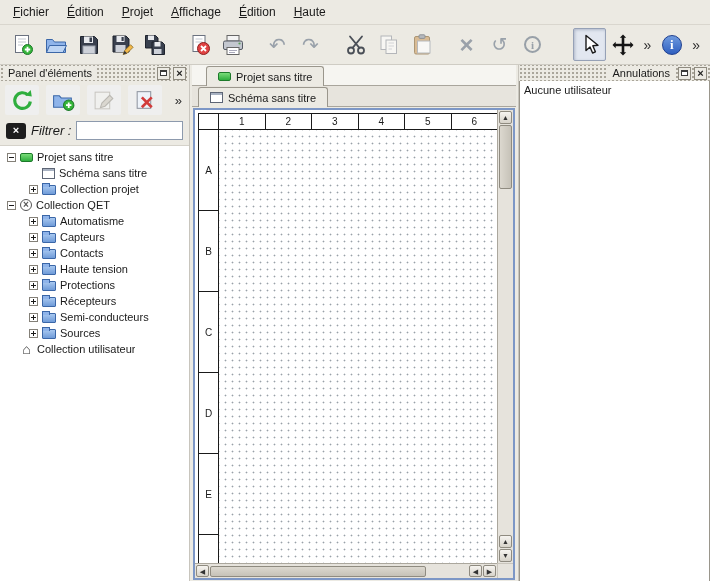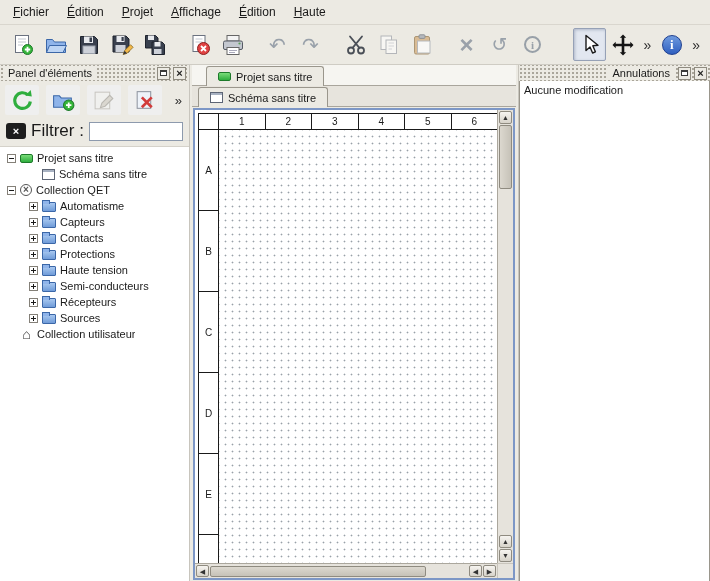--- a/index.html
+++ b/index.html
@@ -62,21 +62,21 @@
   .pbtn { width:34px; height:30px; display:flex; align-items:center; justify-content:center;
           border:1px solid transparent; border-radius:2px; cursor:default; }
   .pbtn svg { width:25px; height:25px; display:block; }
   .pmore { margin-left:auto; font-size:13px; color:#2c2c2c; padding-right:2px; cursor:default; }
 
   
   .filter-row { display:flex; align-items:center; gap:5px; padding:4px 6px 5px; }
   .clear-btn { width:20px; height:16px; flex:none; background:#1d1d1d; border-radius:3px;
                display:flex; align-items:center; justify-content:center; cursor:default; }
   .clear-btn::before { content:"\00D7"; color:#fff; font-size:11px; font-weight:bold; line-height:1; }
-  .filter-label { font-size:17px; white-space:nowrap; }
+  .filter-label { font-size:13px; white-space:nowrap;font-style:italic; }
   .filter-input { flex:1; min-width:0; height:19px; border:1px solid #8d9aad; background:#fff;
                   font:11px "Liberation Sans", sans-serif; padding:0 3px; }
 
   
   .tree { flex:1; background:#fff; border-top:1px solid #d5d2ca; overflow:hidden; padding-top:3px; }
   .trow { height:16px; display:flex; align-items:center; gap:4px; padding-right:2px;
           font-size:11px; white-space:nowrap; cursor:default; }
   .ind0 { width:3px;  flex:none; }
   .ind1 { width:25px; flex:none; }
   .exp { width:9px; height:9px; flex:none; border:1px solid #848078; background:#fff; position:relative; }
@@ -342,20 +342,26 @@
           <span class="t-ico t-project"></span>
           <span class="tlabel">Projet sans titre</span>
         </div>
         <div class="trow">
           <span class="ind1"></span>
             <span class="exp-none"></span>
           <span class="t-ico t-schema"></span>
           <span class="tlabel">Schéma sans titre</span>
         </div>
         <div class="trow">
+          <span class="ind1"></span>
+            <span class="exp plus"></span>
+          <span class="t-ico t-folder"></span>
+          <span class="tlabel">Collection projet</span>
+        </div>
+        <div class="trow">
           <span class="ind0"></span>
             <span class="exp minus"></span>
           <span class="t-ico t-qet"></span>
           <span class="tlabel">Collection QET</span>
         </div>
         <div class="trow">
           <span class="ind1"></span>
             <span class="exp plus"></span>
           <span class="t-ico t-folder"></span>
           <span class="tlabel">Automatisme</span>
@@ -369,39 +375,39 @@
         <div class="trow">
           <span class="ind1"></span>
             <span class="exp plus"></span>
           <span class="t-ico t-folder"></span>
           <span class="tlabel">Contacts</span>
         </div>
         <div class="trow">
           <span class="ind1"></span>
             <span class="exp plus"></span>
           <span class="t-ico t-folder"></span>
+          <span class="tlabel">Haute tension</span>
+        </div>
+        <div class="trow">
+          <span class="ind1"></span>
+            <span class="exp plus"></span>
+          <span class="t-ico t-folder"></span>
           <span class="tlabel">Protections</span>
         </div>
         <div class="trow">
           <span class="ind1"></span>
             <span class="exp plus"></span>
           <span class="t-ico t-folder"></span>
-          <span class="tlabel">Haute tension</span>
+          <span class="tlabel">Récepteurs</span>
         </div>
         <div class="trow">
           <span class="ind1"></span>
             <span class="exp plus"></span>
           <span class="t-ico t-folder"></span>
           <span class="tlabel">Semi-conducteurs</span>
-        </div>
-        <div class="trow">
-          <span class="ind1"></span>
-            <span class="exp plus"></span>
-          <span class="t-ico t-folder"></span>
-          <span class="tlabel">Récepteurs</span>
         </div>
         <div class="trow">
           <span class="ind1"></span>
             <span class="exp plus"></span>
           <span class="t-ico t-folder"></span>
           <span class="tlabel">Sources</span>
         </div>
         <div class="trow">
           <span class="ind0"></span>
             <span class="exp-none"></span>
@@ -469,18 +475,18 @@
         <span class="dots-fill"></span>
         <span class="dock-title-label">Annulations</span>
         <span class="dock-btn">
             <span class="float-glyph"></span>
           </span>
         <span class="dock-btn">
             <span class="close-glyph"></span>
           </span>
       </div>
       <div class="undo-list">
-        <div class="undo-item">Aucune modification</div>
+        <div class="undo-item">Aucune utilisateur</div>
       </div>
     </div>
 
   </div>
 </div>
 
 </body></html>

